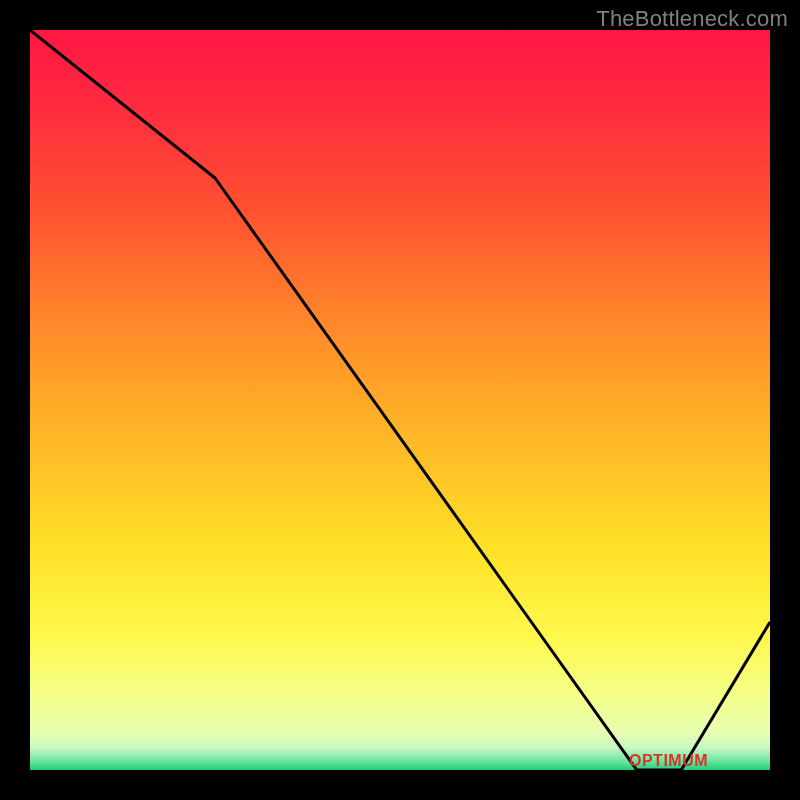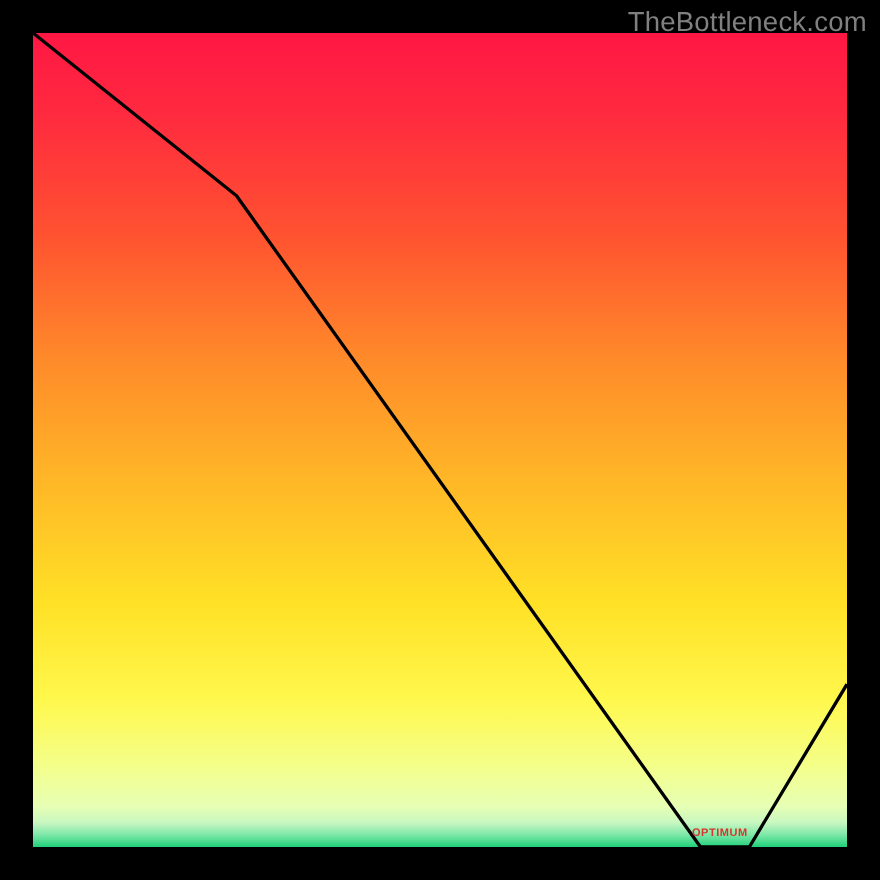--- a/index.html
+++ b/index.html
@@ -15,41 +15,41 @@
     position: relative;
     width: 800px;
     height: 800px;
     background: #000;
   }
   .watermark {
     position: absolute;
     top: 6px;
     right: 12px;
     color: #808080;
-    font-size: 25px;
+    font-size: 22px;
     font-weight: 500;
     letter-spacing: 0.2px;
   }
   .plot-frame {
     position: absolute;
     left: 30px;
     top: 30px;
     width: 740px;
     height: 740px;
     box-sizing: border-box;
   }
   .plot-frame svg {
     display: block;
     width: 100%;
     height: 100%;
   }
   .annotation {
     position: absolute;
     color: #d9342b;
-    font-size: 10px;
+    font-size: 16px;
     font-weight: 700;
     letter-spacing: 0.5px;
     white-space: nowrap;
   }
 </style>
 </head>
 <body>
 
 <div class="canvas">
 

